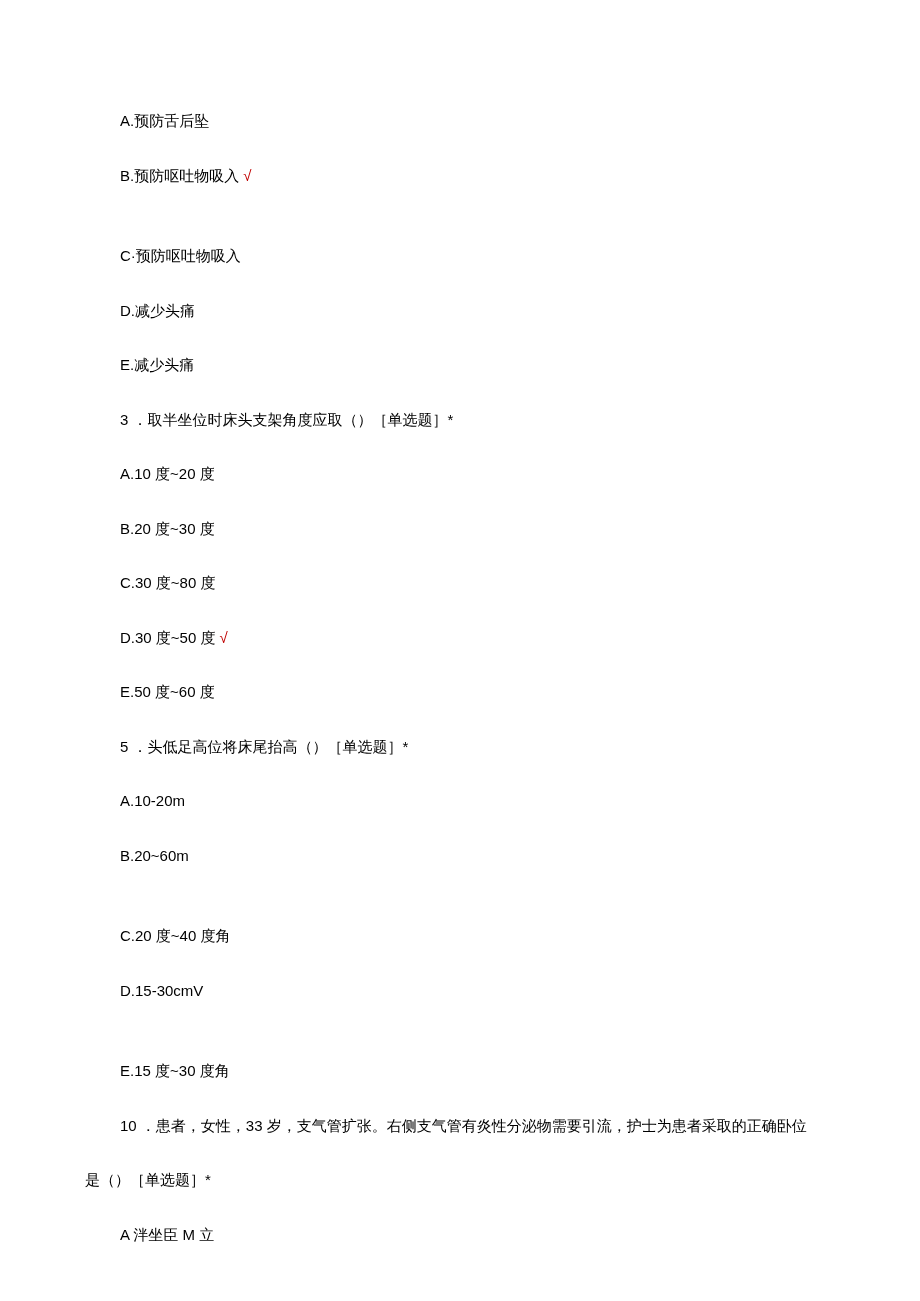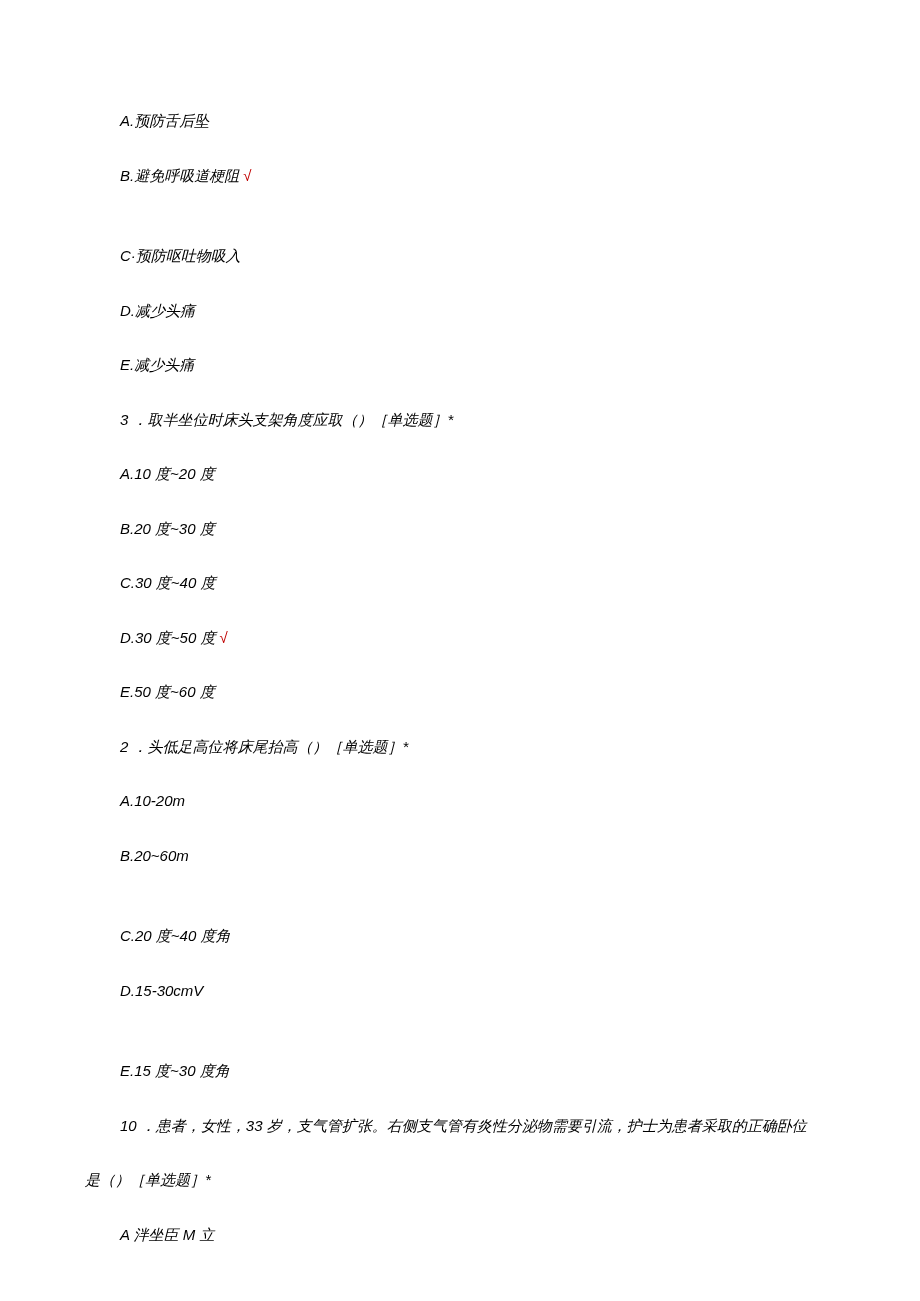--- a/index.html
+++ b/index.html
@@ -1,19 +1,18 @@
 <!DOCTYPE html>
 <html><head>
 <meta charset="utf-8">
 <style>
   * {
     margin: 0;
     padding: 0;
     box-sizing: border-box;
-    font-style: italic;
   }
   body {
     background: #ffffff;
     width: 920px;
     height: 1301px;
     font-family: "Microsoft YaHei", "SimSun", Arial, sans-serif;
     font-size: 15px;
     color: #000000;
     padding: 110px 85px 50px 120px;
     line-height: 1.5;
@@ -28,36 +27,36 @@
     color: #c00000;
     font-weight: normal;
     margin-left: 4px;
   }
 </style>
 </head>
 <body>
 
 <div class="line">A.预防舌后坠</div>
 <div class="line-gap">
-  <span>B.避免呼吸道梗阻</span><span class="check">√</span>
+  <span>B.预防呕吐物吸入</span><span class="check">√</span>
 </div>
 <div class="line">C·预防呕吐物吸入</div>
 <div class="line">D.减少头痛</div>
 <div class="line">E.减少头痛</div>
 
 <div class="line">3 ．取半坐位时床头支架角度应取（）［单选题］*</div>
 <div class="line">A.10 度~20 度</div>
 <div class="line">B.20 度~30 度</div>
-<div class="line">C.30 度~40 度</div>
+<div class="line">C.30 度~80 度</div>
 <div class="line">
   <span>D.30 度~50 度</span><span class="check">√</span>
 </div>
 <div class="line">E.50 度~60 度</div>
 
-<div class="line">2 ．头低足高位将床尾抬高（）［单选题］*</div>
+<div class="line">5 ．头低足高位将床尾抬高（）［单选题］*</div>
 <div class="line">A.10-20m</div>
 <div class="line-gap">B.20~60m</div>
 <div class="line">C.20 度~40 度角</div>
 <div class="line-gap">D.15-30cmV</div>
 <div class="line">E.15 度~30 度角</div>
 
 <div class="line">10 ．患者，女性，33 岁，支气管扩张。右侧支气管有炎性分泌物需要引流，护士为患者采取的正确卧位</div>
 <div class="line" style="margin-left:-35px;">是（）［单选题］*</div>
 <div class="line">A 泮坐臣 M 立</div>
 

